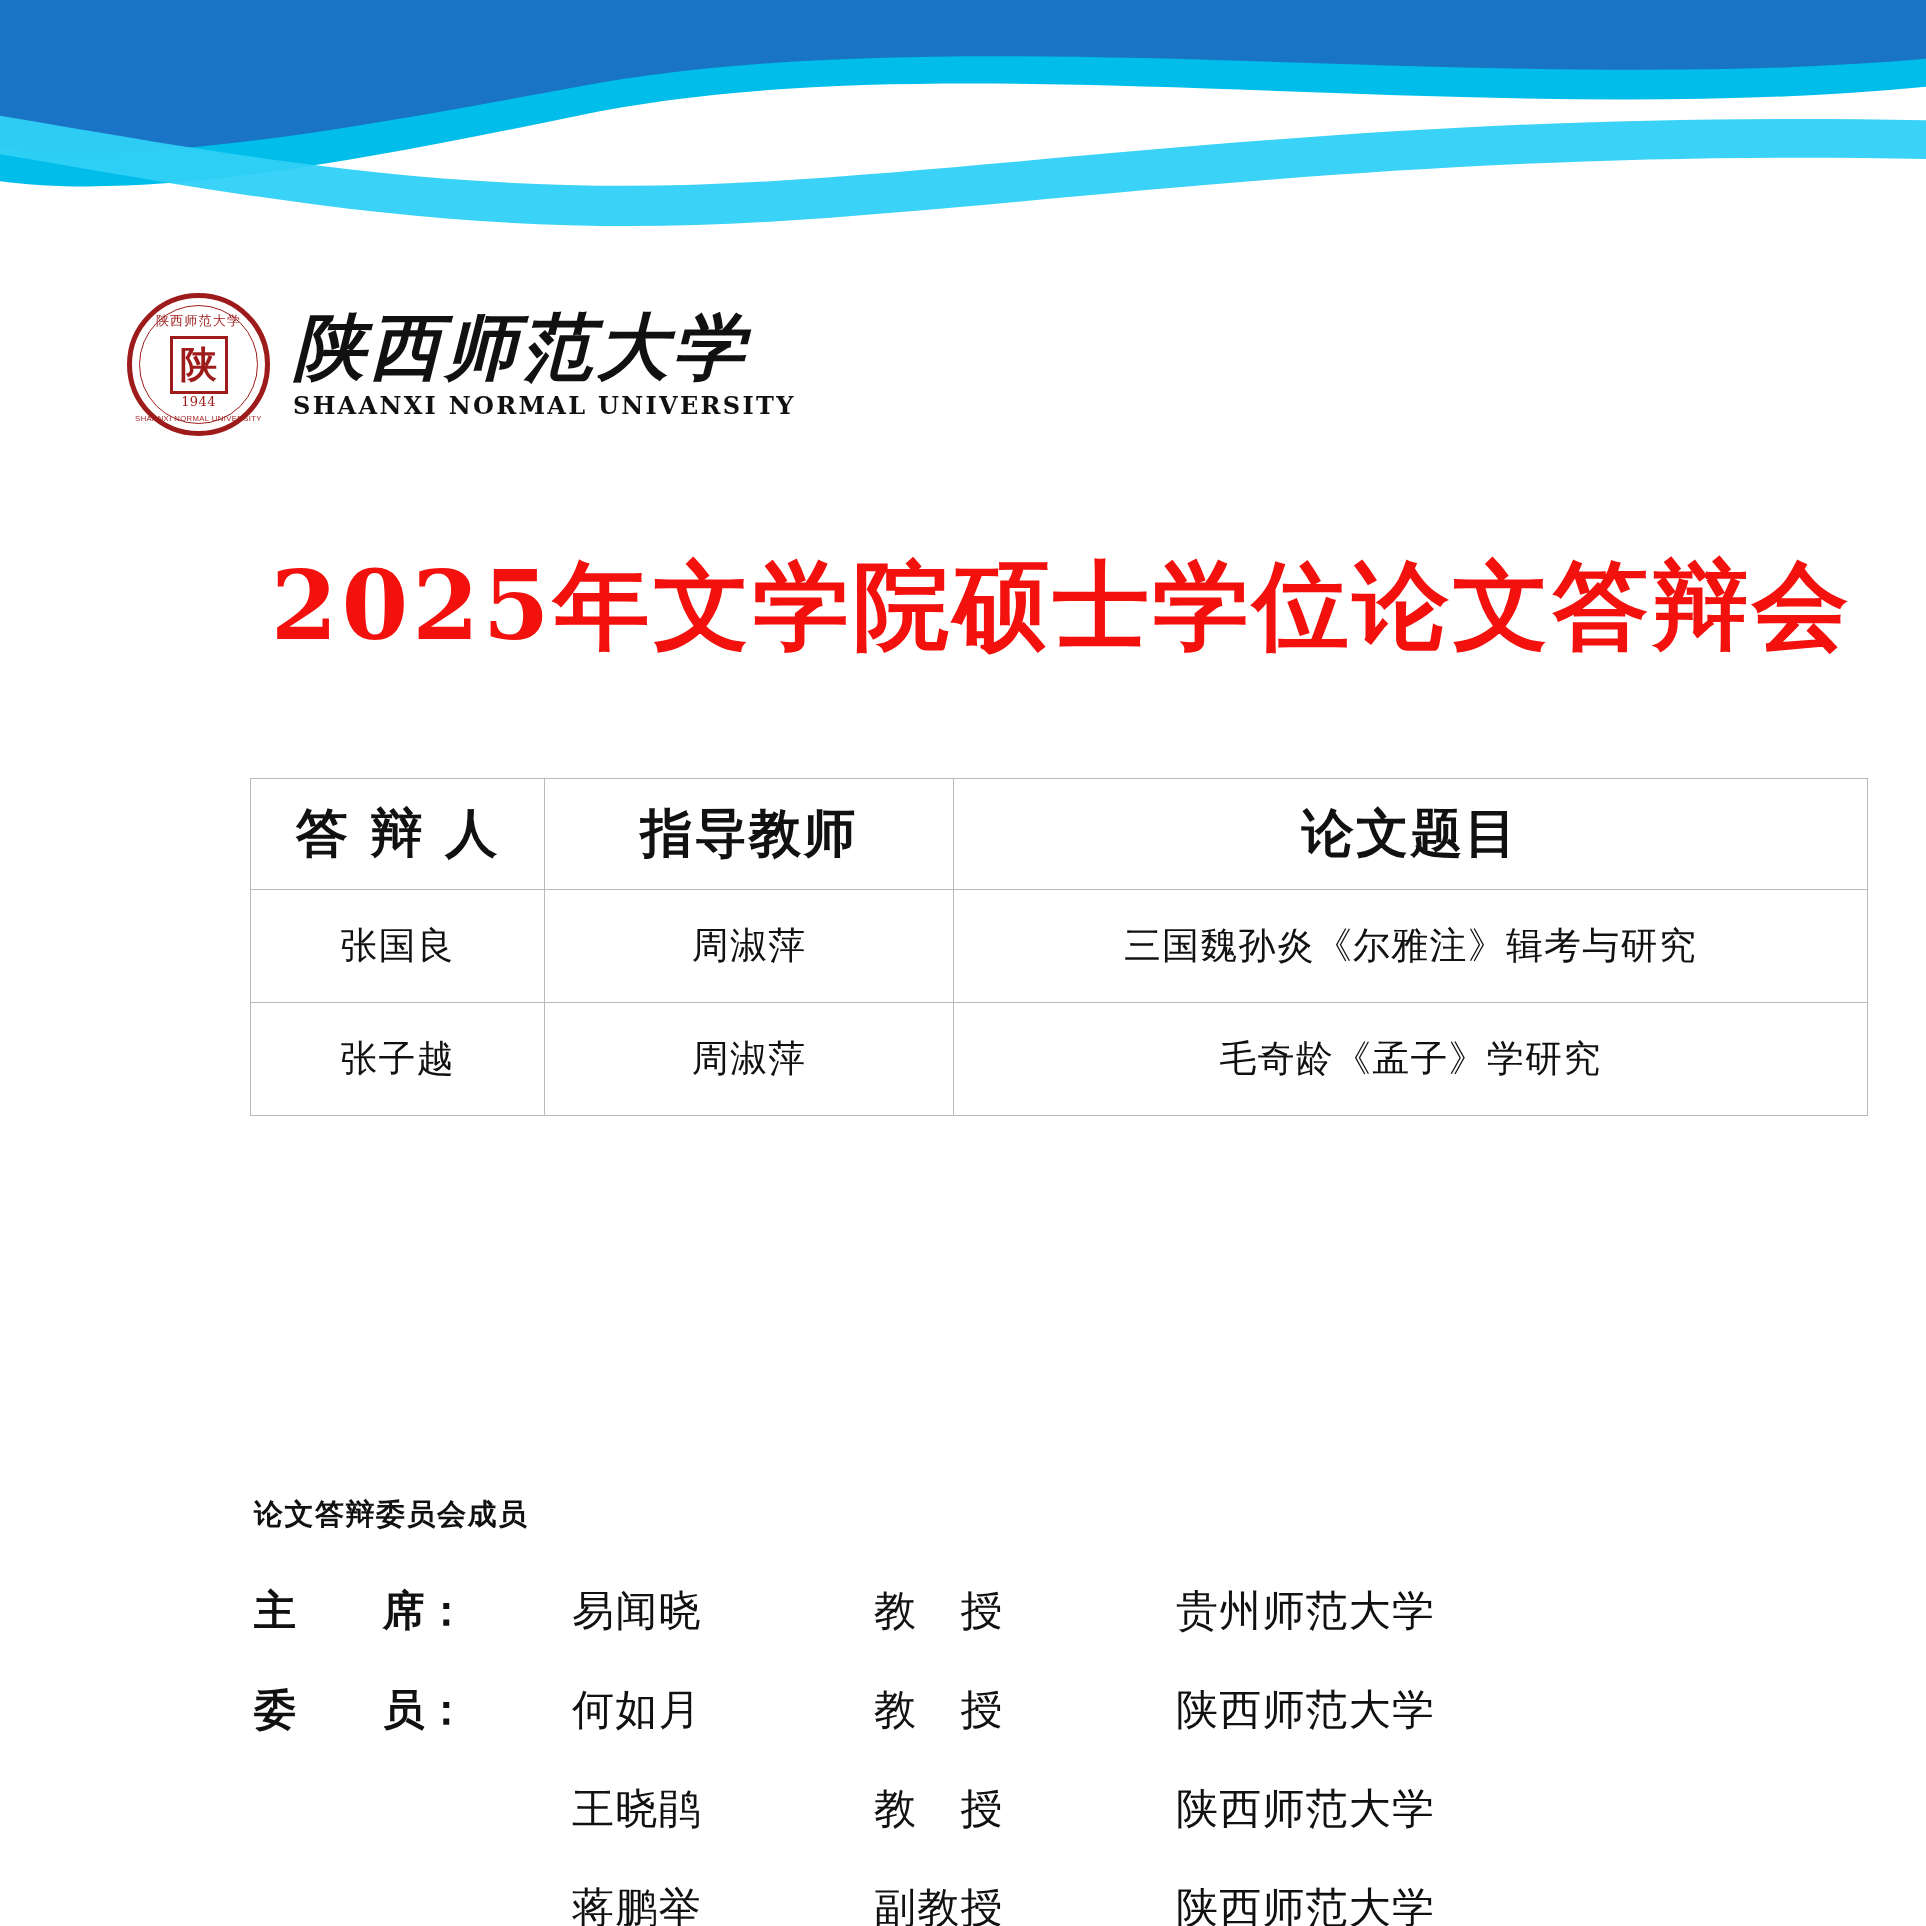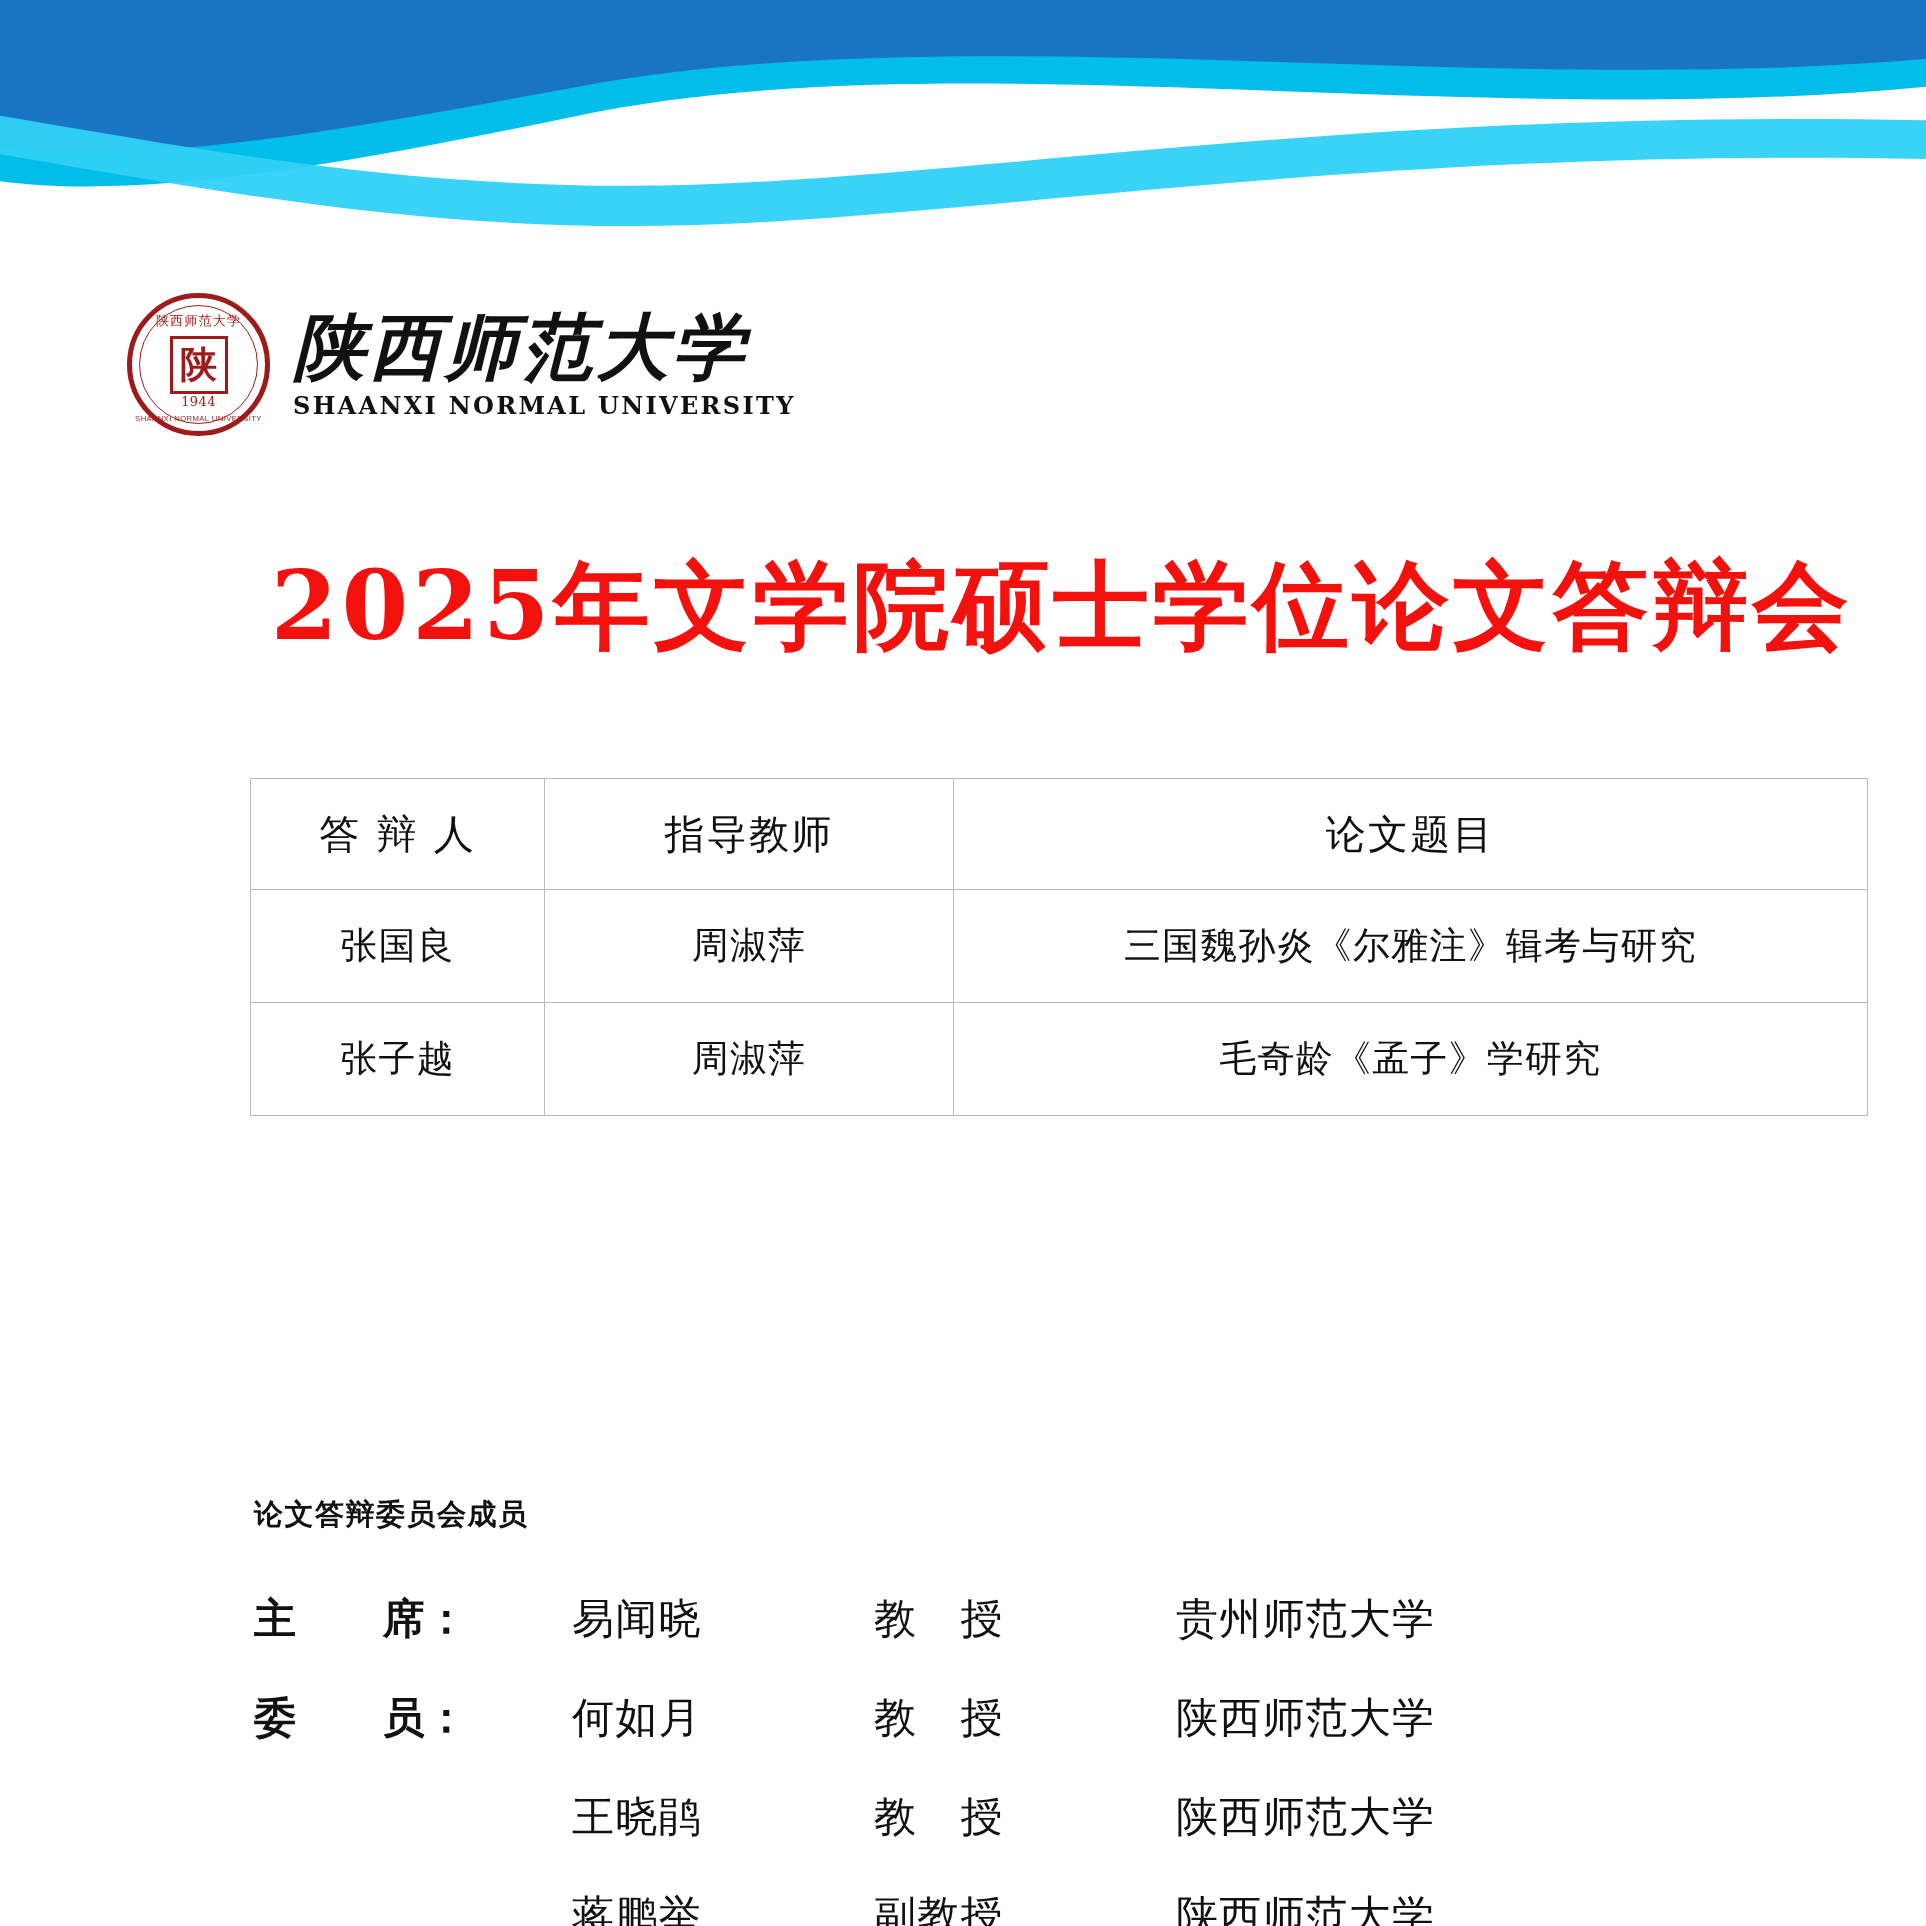--- a/index.html
+++ b/index.html
@@ -147,22 +147,22 @@
     background: transparent;
   }
   table.defense th,
   table.defense td {
     border: 1.2px solid #b9b9b9;
     text-align: center;
     font-family: "DejaVu Serif", serif;
     color: #111111;
   }
   table.defense th {
-    font-size: 40px;
-    font-weight: 400;
+    font-size: 52px;
+    font-weight: 700;
     height: 108px;
     letter-spacing: 2.3px;
   }
   table.defense td {
     font-size: 37px;
     height: 110px;
     letter-spacing: 1.2px;
   }
   .col-name  { width: 293px; }
   .col-sup   { width: 408px; }
@@ -201,21 +201,20 @@
     white-space: pre;
   }
   .crow .person {
     width: 277px;
     letter-spacing: 1.2px;
   }
   .crow .rank {
     width: 277px;
     letter-spacing: 1.2px;
     white-space: pre;
-    margin-top: 8px;
   }
   .crow .org {
     letter-spacing: 1.2px;
   }
 </style>
 </head>
 <body>
 
 <div class="poster">
 

